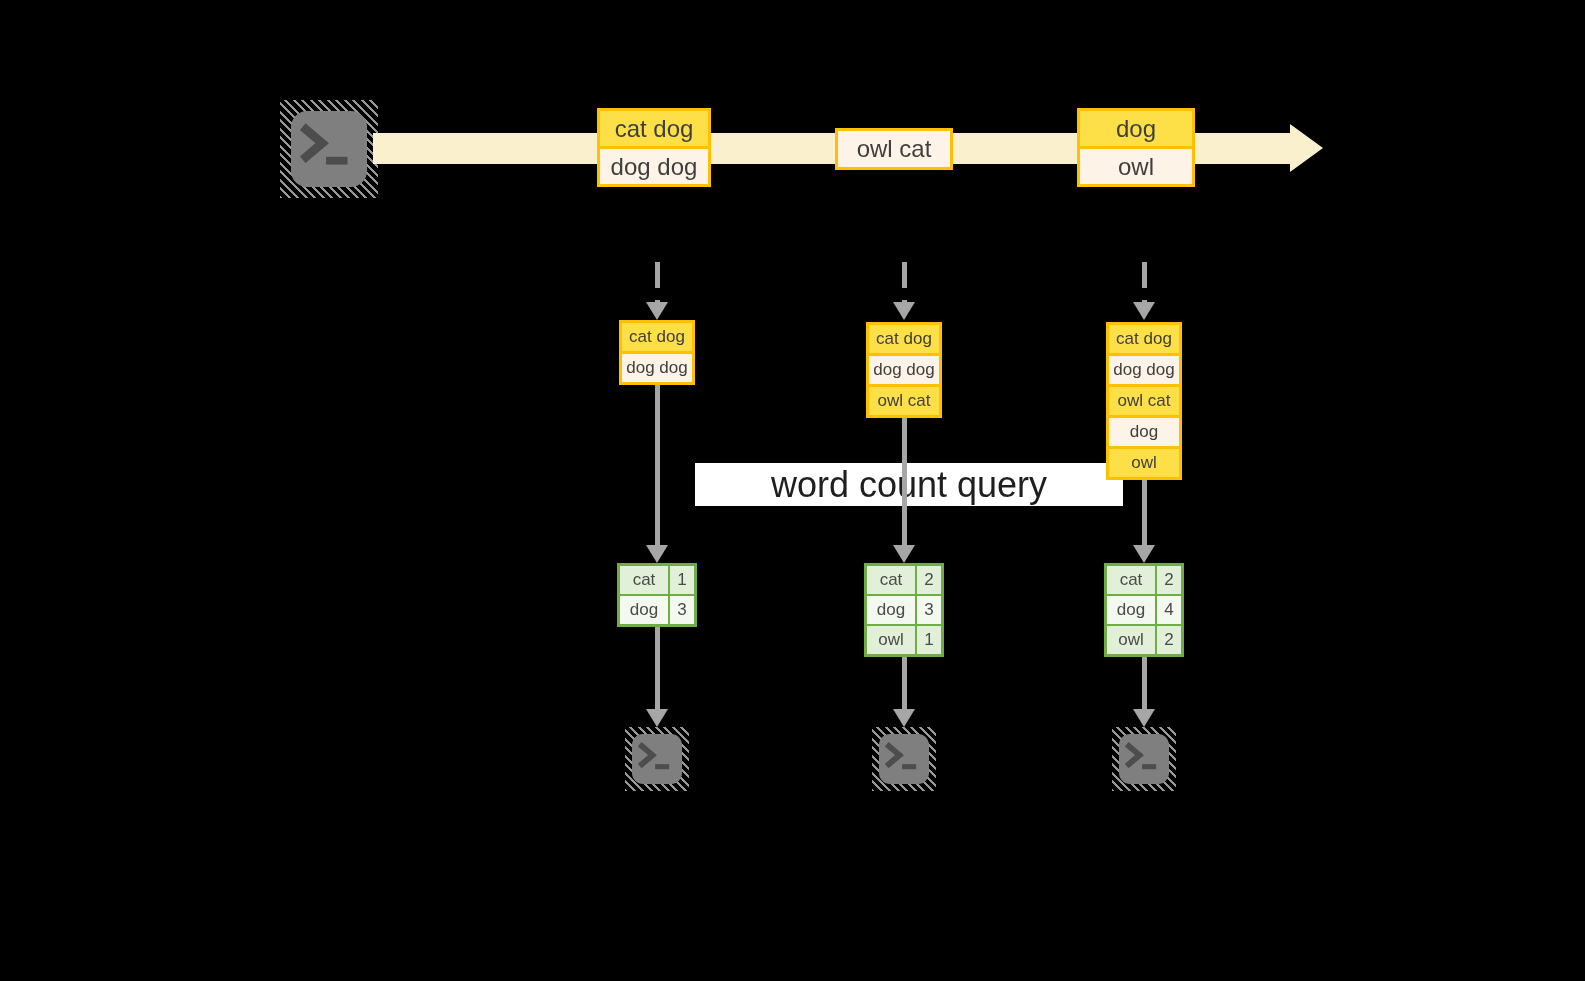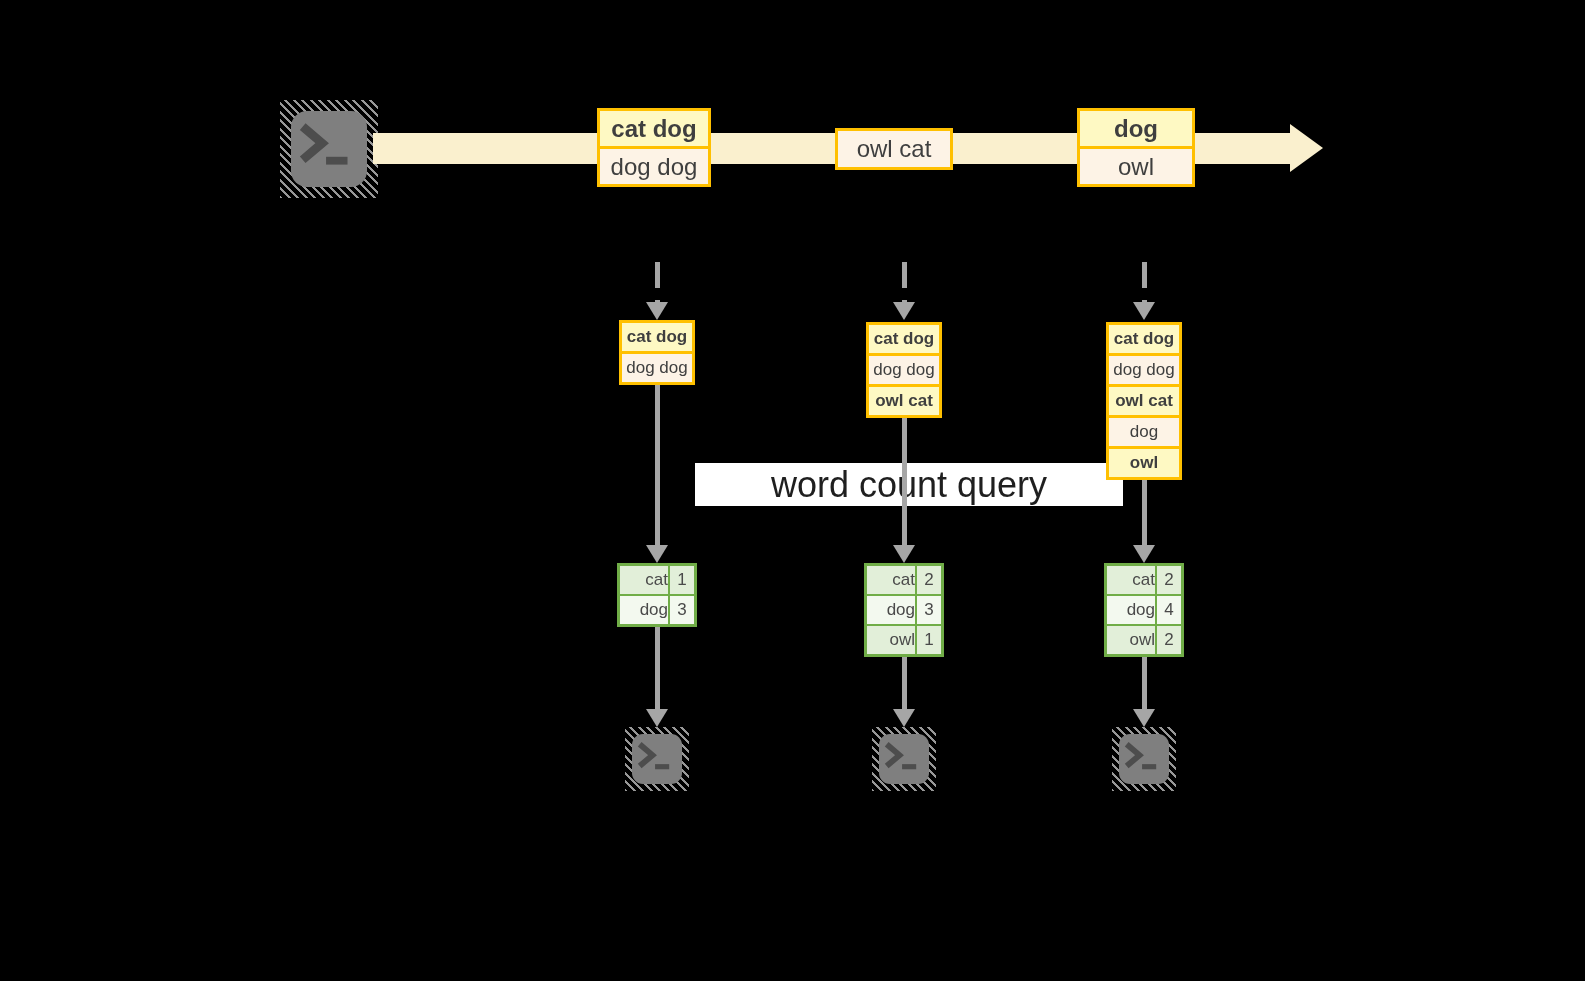--- a/index.html
+++ b/index.html
@@ -31,21 +31,21 @@
   }
 
   
   .event { position:absolute; border:3px solid #ffc000; z-index:3; background:#ffc000; }
   .event-row {
     height:35px; line-height:35px; text-align:center;
     font-size:24px; color:#3f3f3f; white-space:nowrap;
   }
   .event-row + .event-row { margin-top:3px; }
   .event-row.tall { height:36px; line-height:36px; }
-  .fill-dark  { background:#fef9c3;font-weight:bold; }
+  .fill-dark  { background:#fde047; }
   .fill-light { background:#fdf3e6; }
 
   
   .stack { position:absolute; border:3px solid #ffc000; background:#ffc000; z-index:3; }
   .stack-row {
     width:70px; height:28px; line-height:28px; text-align:center;
     font-size:17px; color:#3f3f3f; white-space:nowrap;
   }
   .stack-row + .stack-row { margin-top:3px; }
 
@@ -65,21 +65,21 @@
     position:absolute; left:695px; top:463px; width:428px; height:43px; background:#ffffff; z-index:1;
     display:flex; align-items:center; justify-content:center;
   }
   .query-band span { font-size:36px; color:#1f1f1f; white-space:nowrap; }
 
   
   .gtable { position:absolute; border:3px solid #70ad47; background:#70ad47; width:80px; z-index:3; }
   .g-row { display:flex; height:28px; }
   .g-row + .g-row { margin-top:2px; }
   .g-word {
-    width:48px; height:28px; line-height:28px; text-align:right;
+    width:48px; height:28px; line-height:28px; text-align:center;
     font-size:17px; color:#4a4a4a;
   }
   .g-count {
     width:24px; height:28px; line-height:28px; text-align:center;
     font-size:17px; color:#4a4a4a; margin-left:2px;
   }
   .g-dark  { background:#e2efd9; }
   .g-light { background:#f3f9ef; }
 </style>
 </head>

